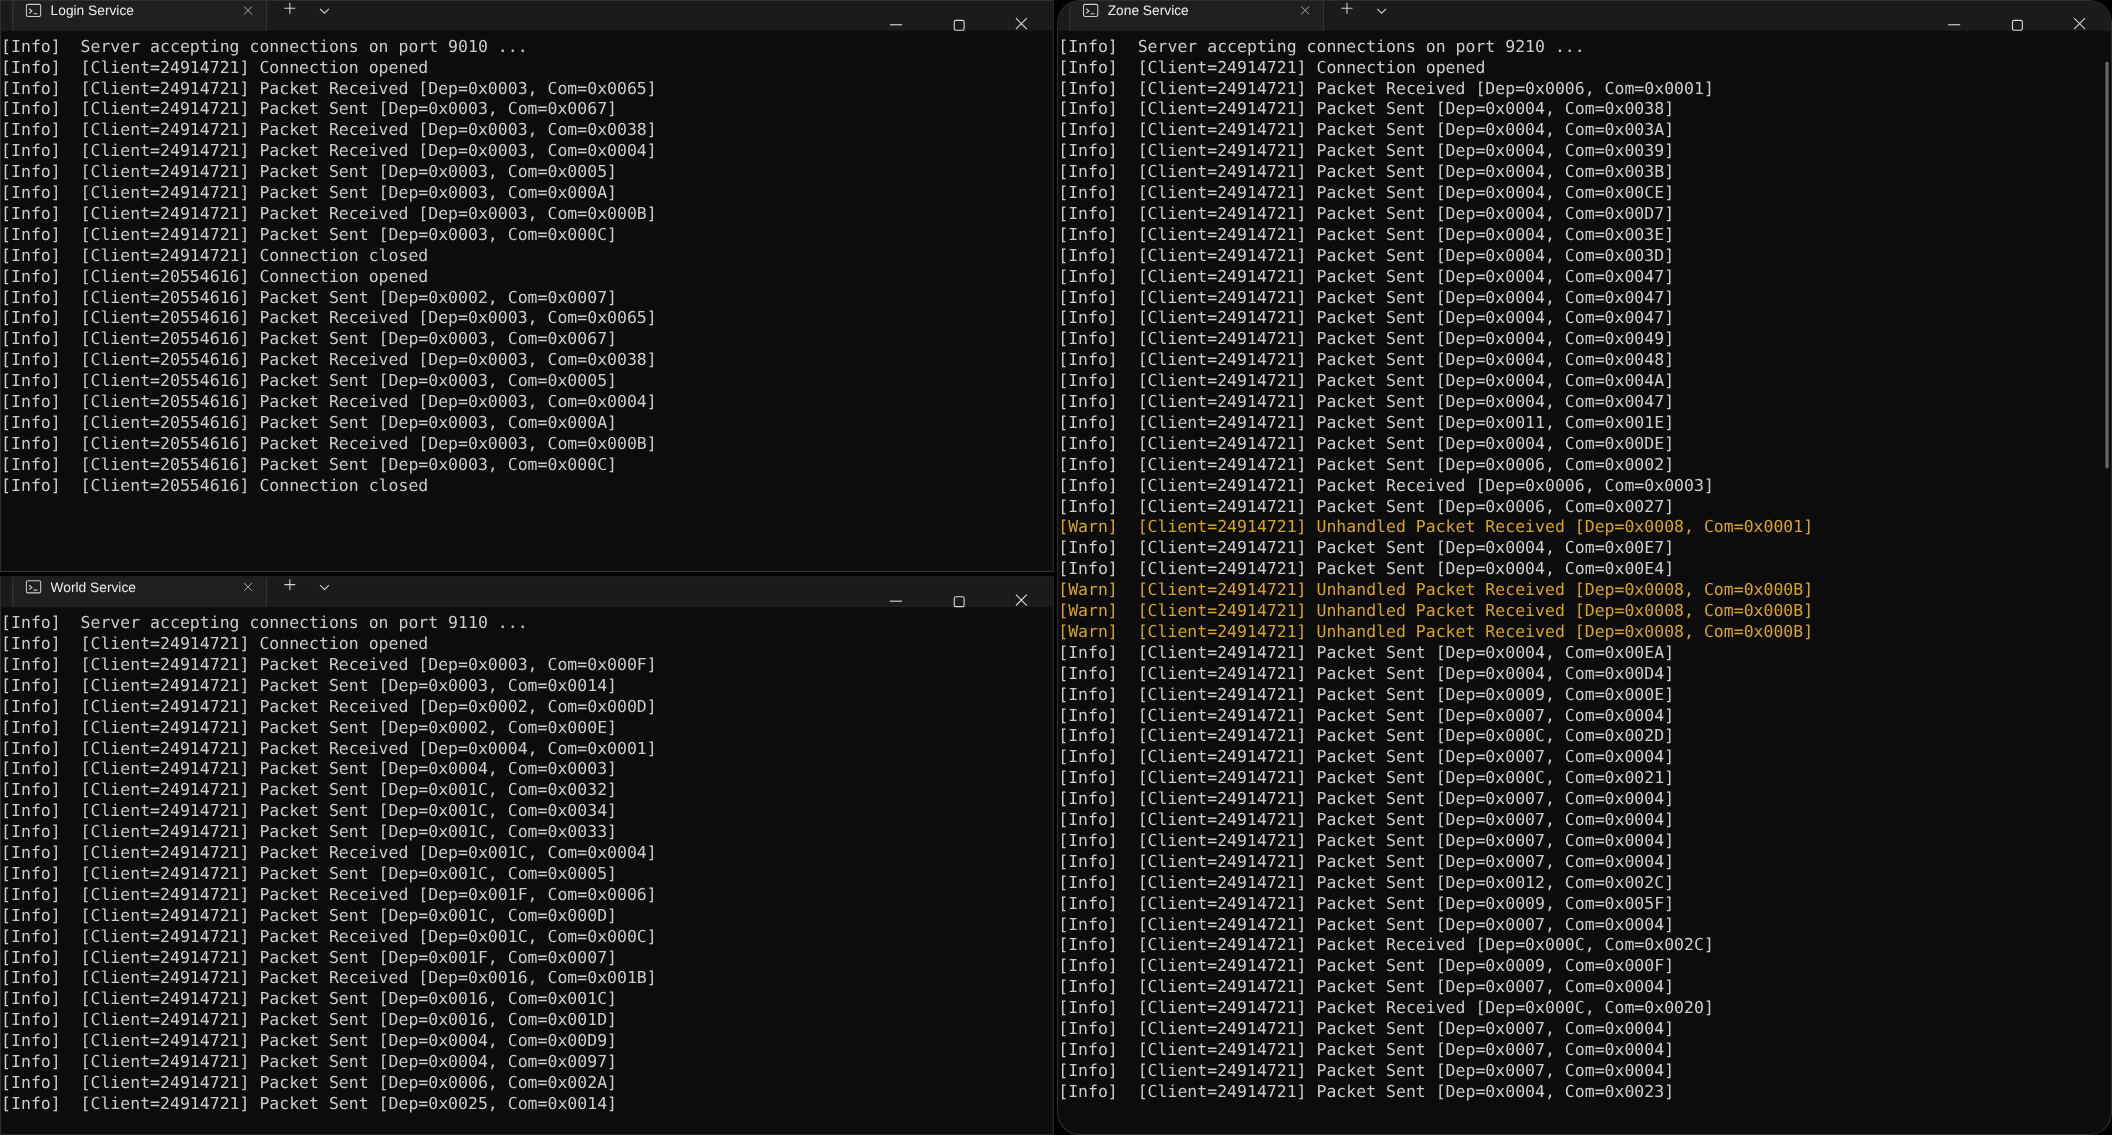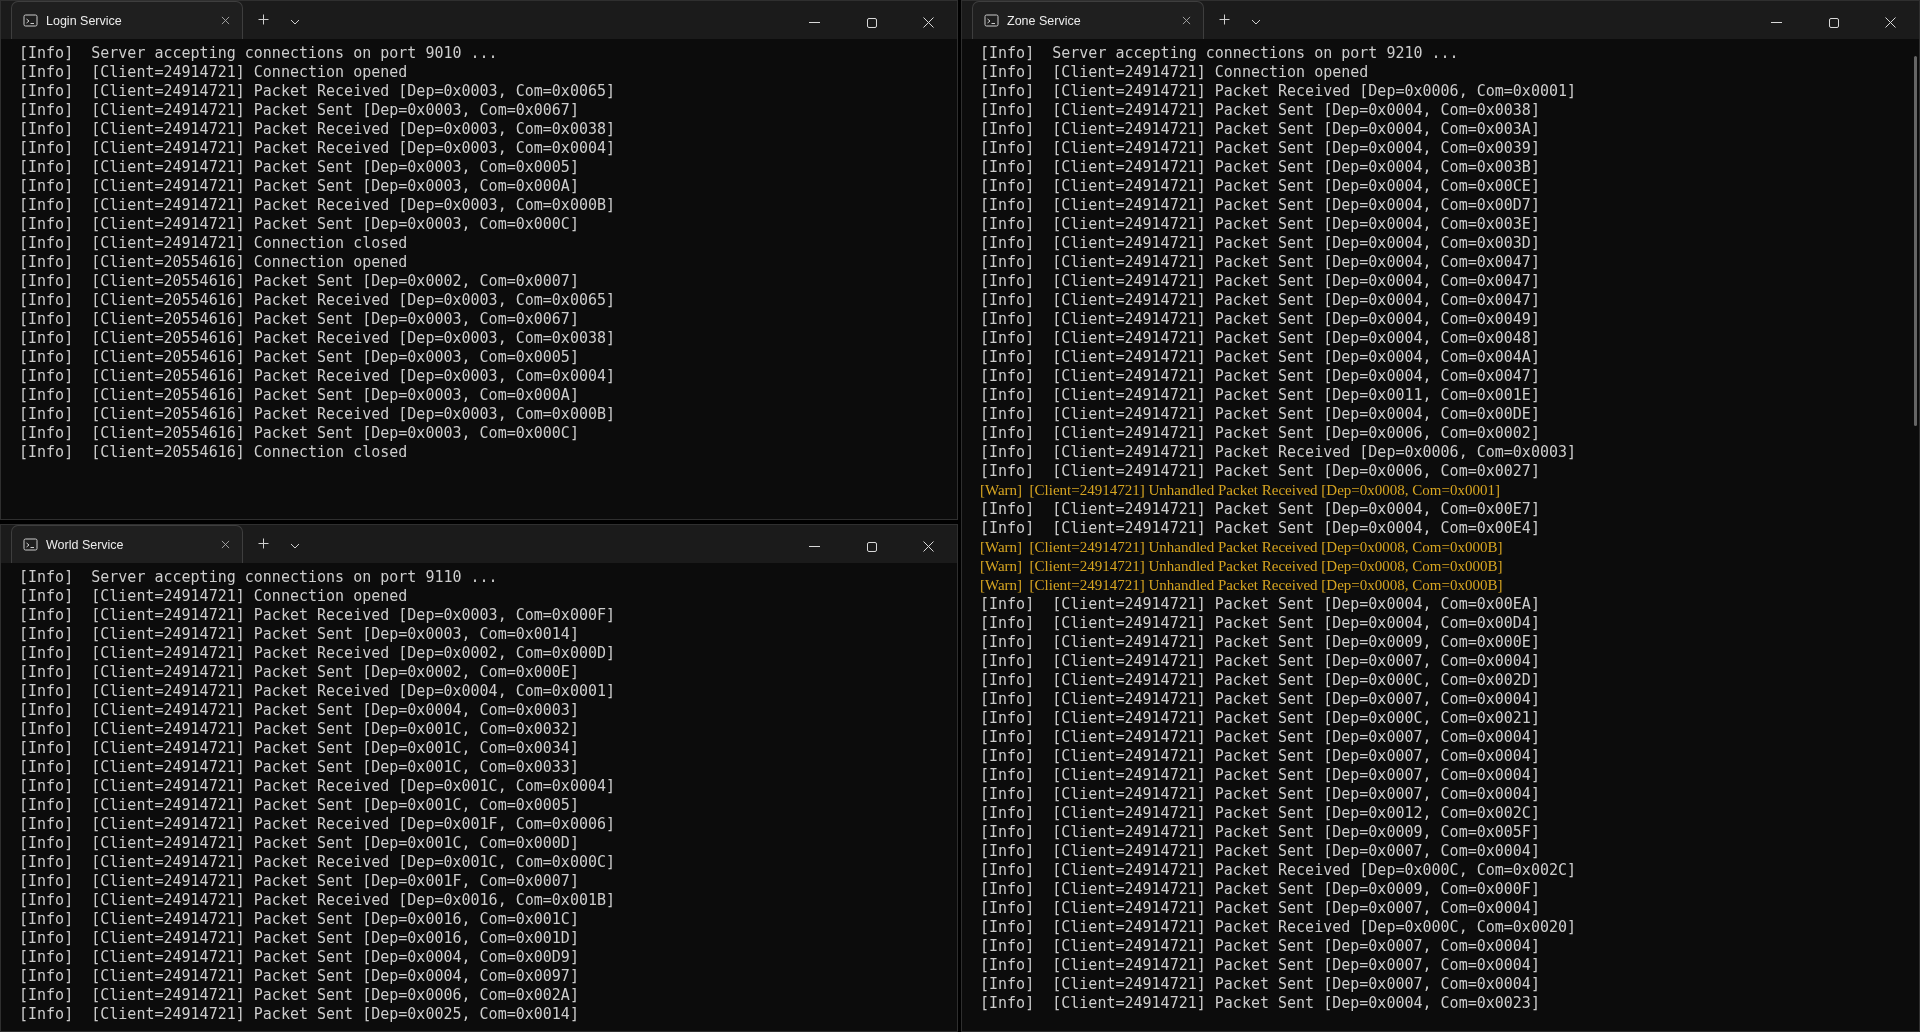--- a/index.html
+++ b/index.html
@@ -12,24 +12,24 @@
   .window {
     position:absolute;
     background:var(--term-bg, #0c0c0c);
     border:1px solid #2f2f2f;
     display:flex;
     flex-direction:column;
     overflow:hidden;
   }
   #win-login { left:0;   top:0;   width:958px; height:520px; }
   #win-world { left:0;   top:524px; width:958px; height:508px;justify-content:flex-end; }
-  #win-zone  { left:961px; top:0; width:959px; height:1032px; }
+  #win-zone  { left:961px; top:0; width:959px; height:1032px;border-radius:21px; }
 
   .titlebar {
-    height:38px;
+    height:27px;
     flex:none;
     background:var(--bar-bg, #1b1b1b);
     display:flex;
     align-items:flex-end;
     position:relative;
   }
   .tab {
     display:flex;
     align-items:center;
     gap:8px;
@@ -75,30 +75,30 @@
   }
   .win-btn {
     width:57px; height:43px;
     display:flex; align-items:center; justify-content:center;
   }
   .glyph-min { display:block; width:11px; height:1px; background:#d9d9d9; }
   .glyph-max { display:block; width:10px; height:10px; border:1px solid #d9d9d9; border-radius:2px; }
 
   .content {
     flex:1;
-    padding:5px 6px 0 18px;
+    padding:5px 6px 0 0;
     overflow:hidden;
     font-family:"DejaVu Sans Mono", monospace;
     font-size:15px;
     line-height:19px;
     color:var(--info, #cdcdcd);
     white-space:pre;
   }
   .log-line { height:19px; }
-  .log-line.warn { color:var(--warn, #d7a521);font-family:Liberation Serif, serif; }
+  .log-line.warn { color:var(--warn, #d7a521); }
 
   .scrollbar-thumb {
     position:absolute;
     top:55px;
     right:2px;
     width:3px;
     height:370px;
     background:#656565;
     border-radius:2px;
   }

